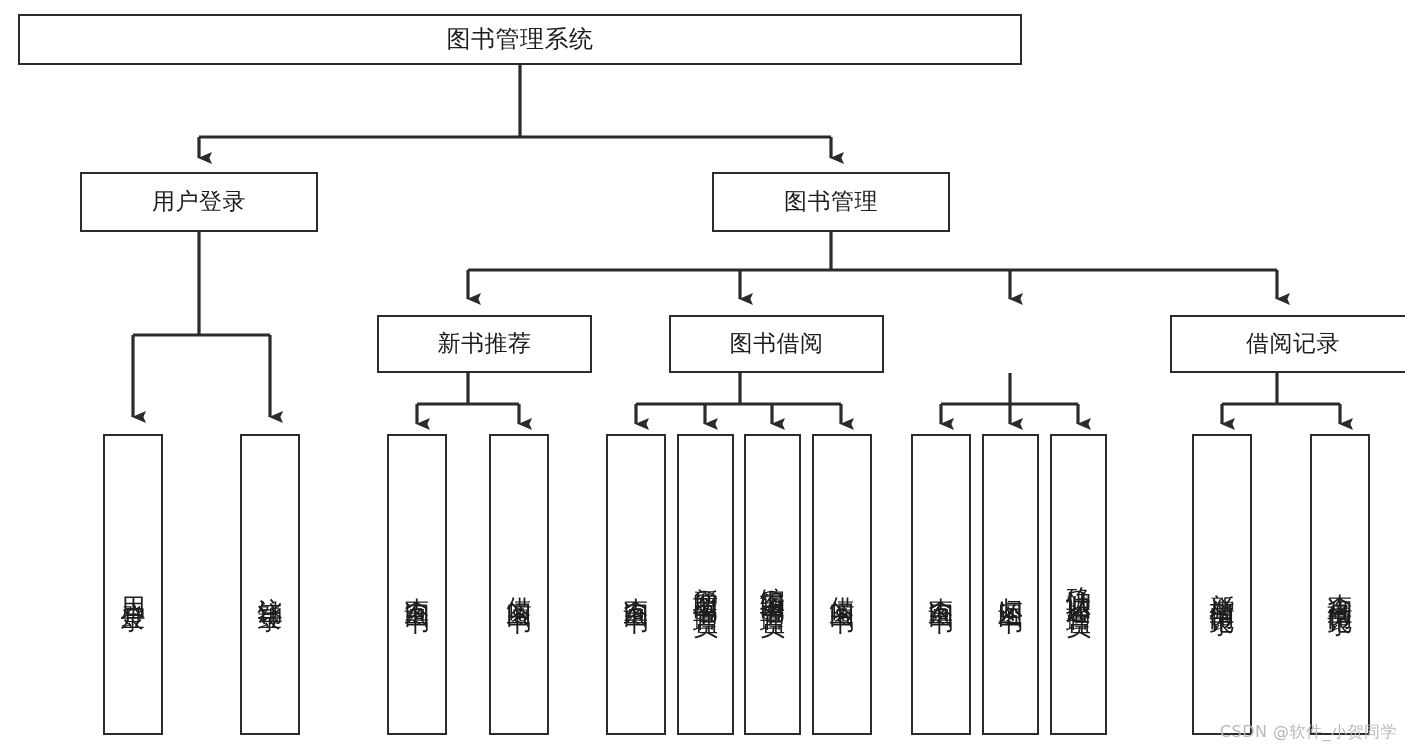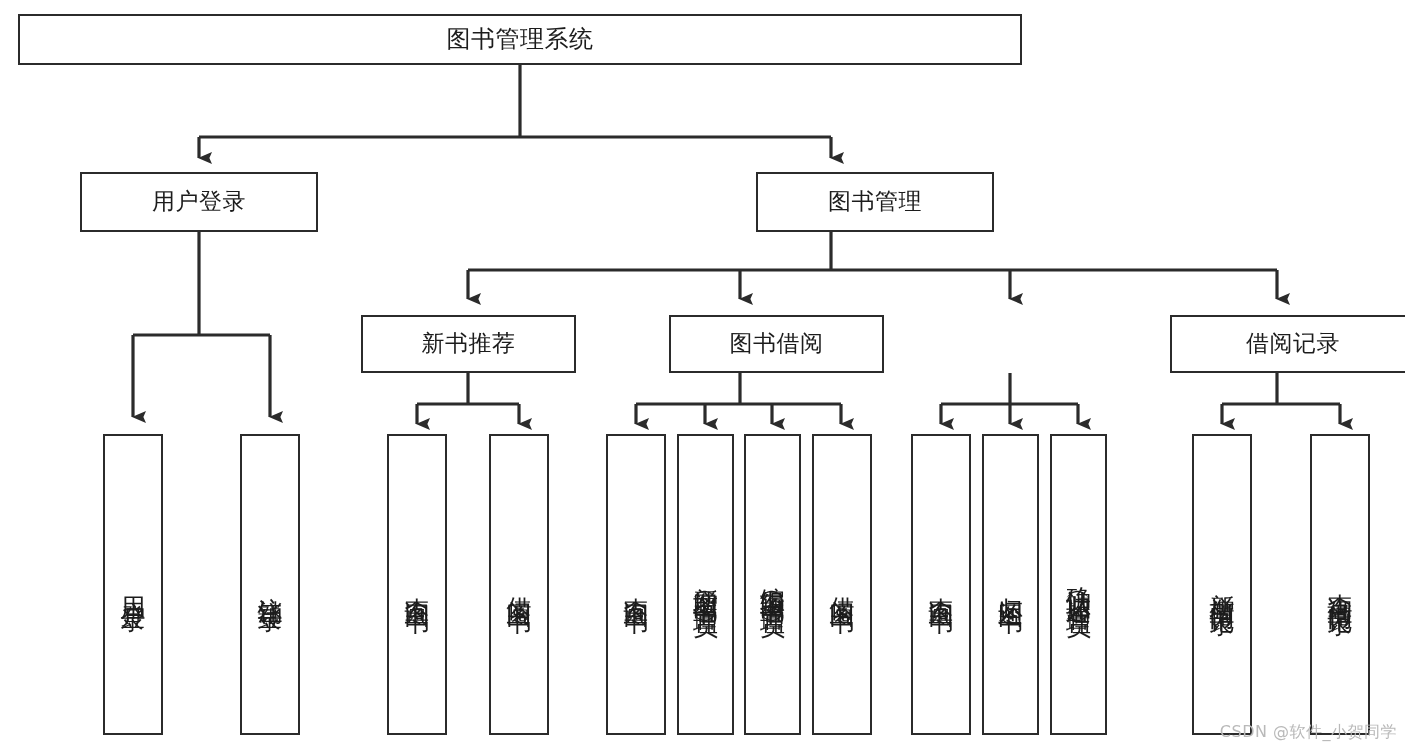--- a/index.html
+++ b/index.html
@@ -133,25 +133,25 @@
     </g>
   </svg>
 
   <div class="node horiz root" style="left:18px; top:14px; width:1004px; height:51px;">
     <span class="label">图书管理系统</span>
   </div>
 
   <div class="node horiz" style="left:80px; top:172px; width:238px; height:60px;">
     <span class="label">用户登录</span>
   </div>
-  <div class="node horiz" style="left:712px; top:172px; width:238px; height:60px;margin-left:44px;">
+  <div class="node horiz" style="left:712px; top:172px; width:238px; height:60px;">
     <span class="label">图书管理</span>
   </div>
 
-  <div class="node horiz" style="left:361px; top:315px; width:215px; height:58px;">
+  <div class="node horiz" style="left:377px; top:315px; width:215px; height:58px;">
     <span class="label">新书推荐</span>
   </div>
   <div class="node horiz" style="left:633px; top:315px; width:215px; height:58px;margin-left:36px;">
     <span class="label">图书借阅</span>
   </div>
   <div class="node horiz" style="left:1170px; top:315px; width:246px; height:58px;">
     <span class="label">借阅记录</span>
   </div>
 
   <div class="node vert" style="left:103px; top:434px; width:60px; height:301px;">

